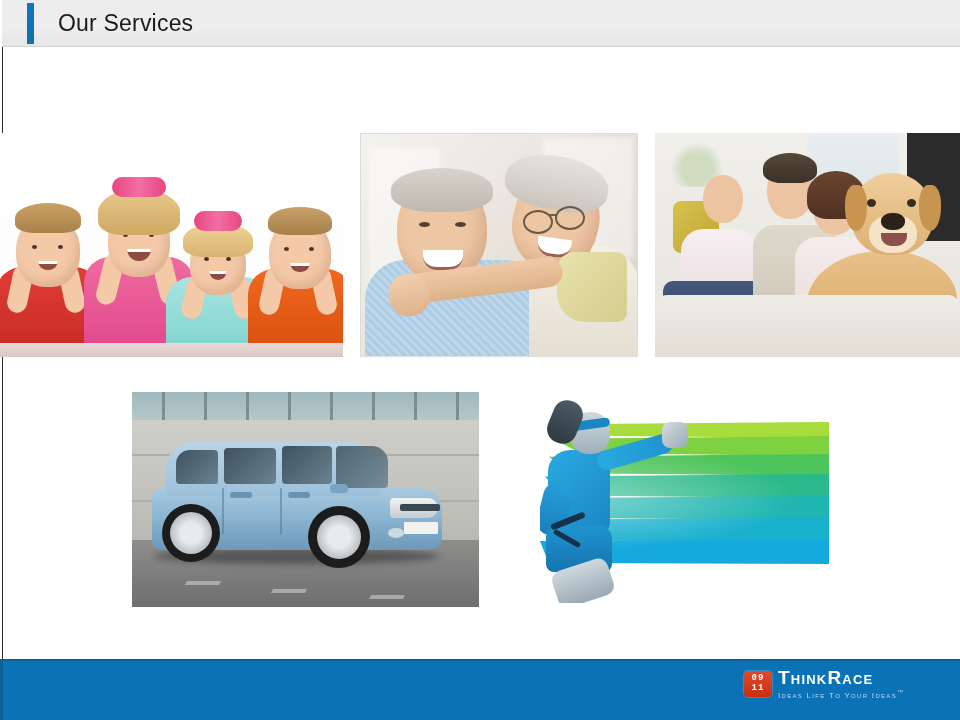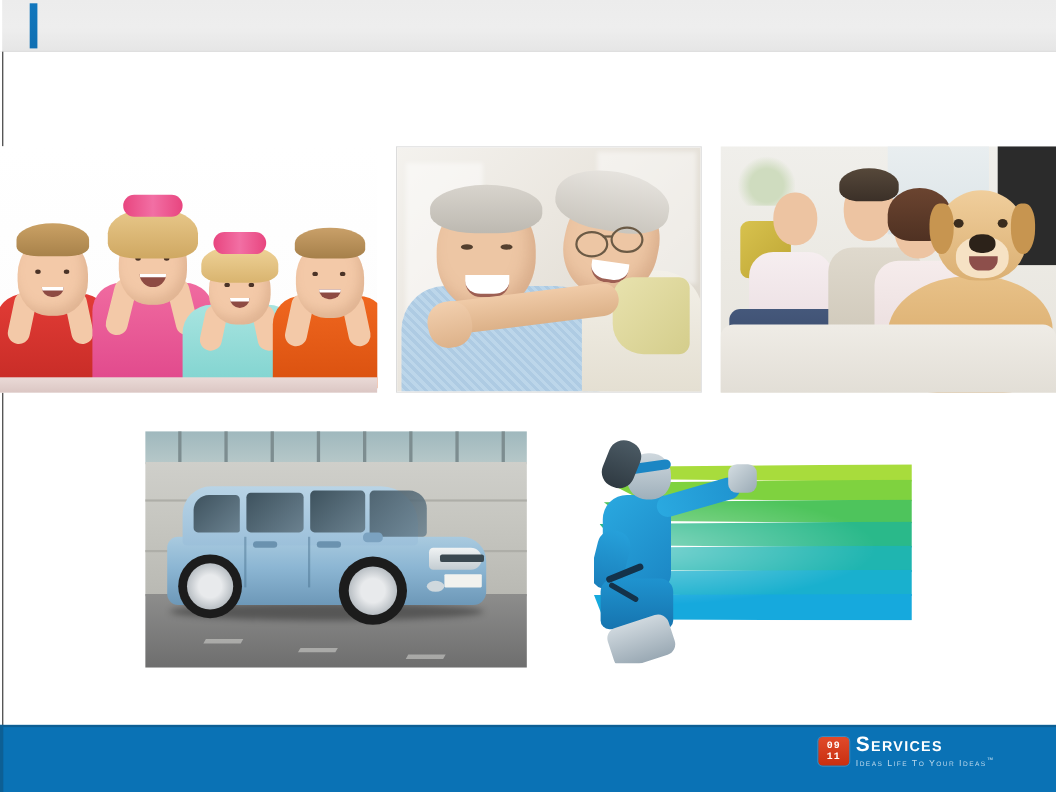--- a/index.html
+++ b/index.html
@@ -234,20 +234,21 @@
   }
 </style>
 </head>
 <body>
 
 <div class="slide">
 
   <div class="header-band"></div>
   <div class="top-left-rule"></div>
   <div class="header-accent"></div>
+  <div class="page-title">Our Services</div>
   <div class="left-rule"></div>
 
   <div class="photo kids">
     <div class="inner">
       <div class="bg"></div>
 
       <div class="kid" style="left:-4px; width:104px; height:160px;">
         <div class="body" style="bottom:0; width:104px; height:86px; background:linear-gradient(to bottom,#e23c36,#c62b26);"></div>
         <div class="arm" style="bottom:40px; left:14px; height:48px; transform:rotate(12deg);"></div>
         <div class="arm" style="bottom:40px; left:66px; height:48px; transform:rotate(-12deg);"></div>
@@ -473,18 +474,18 @@
 
   <div class="footer-band"></div>
   <div class="footer-left-tick"></div>
 
   <div class="logo">
     <div class="logo-mark">
       <span class="logo-bits">09</span>
       <span class="logo-bits">11</span>
     </div>
     <div class="logo-text">
-      <span class="logo-word">Services</span>
+      <span class="logo-word">ThinkRace</span>
       <span class="logo-tag"><span>Ideas Life To Your Ideas</span><span class="logo-tm">™</span></span>
     </div>
   </div>
 
 </div>
 
 </body></html>

